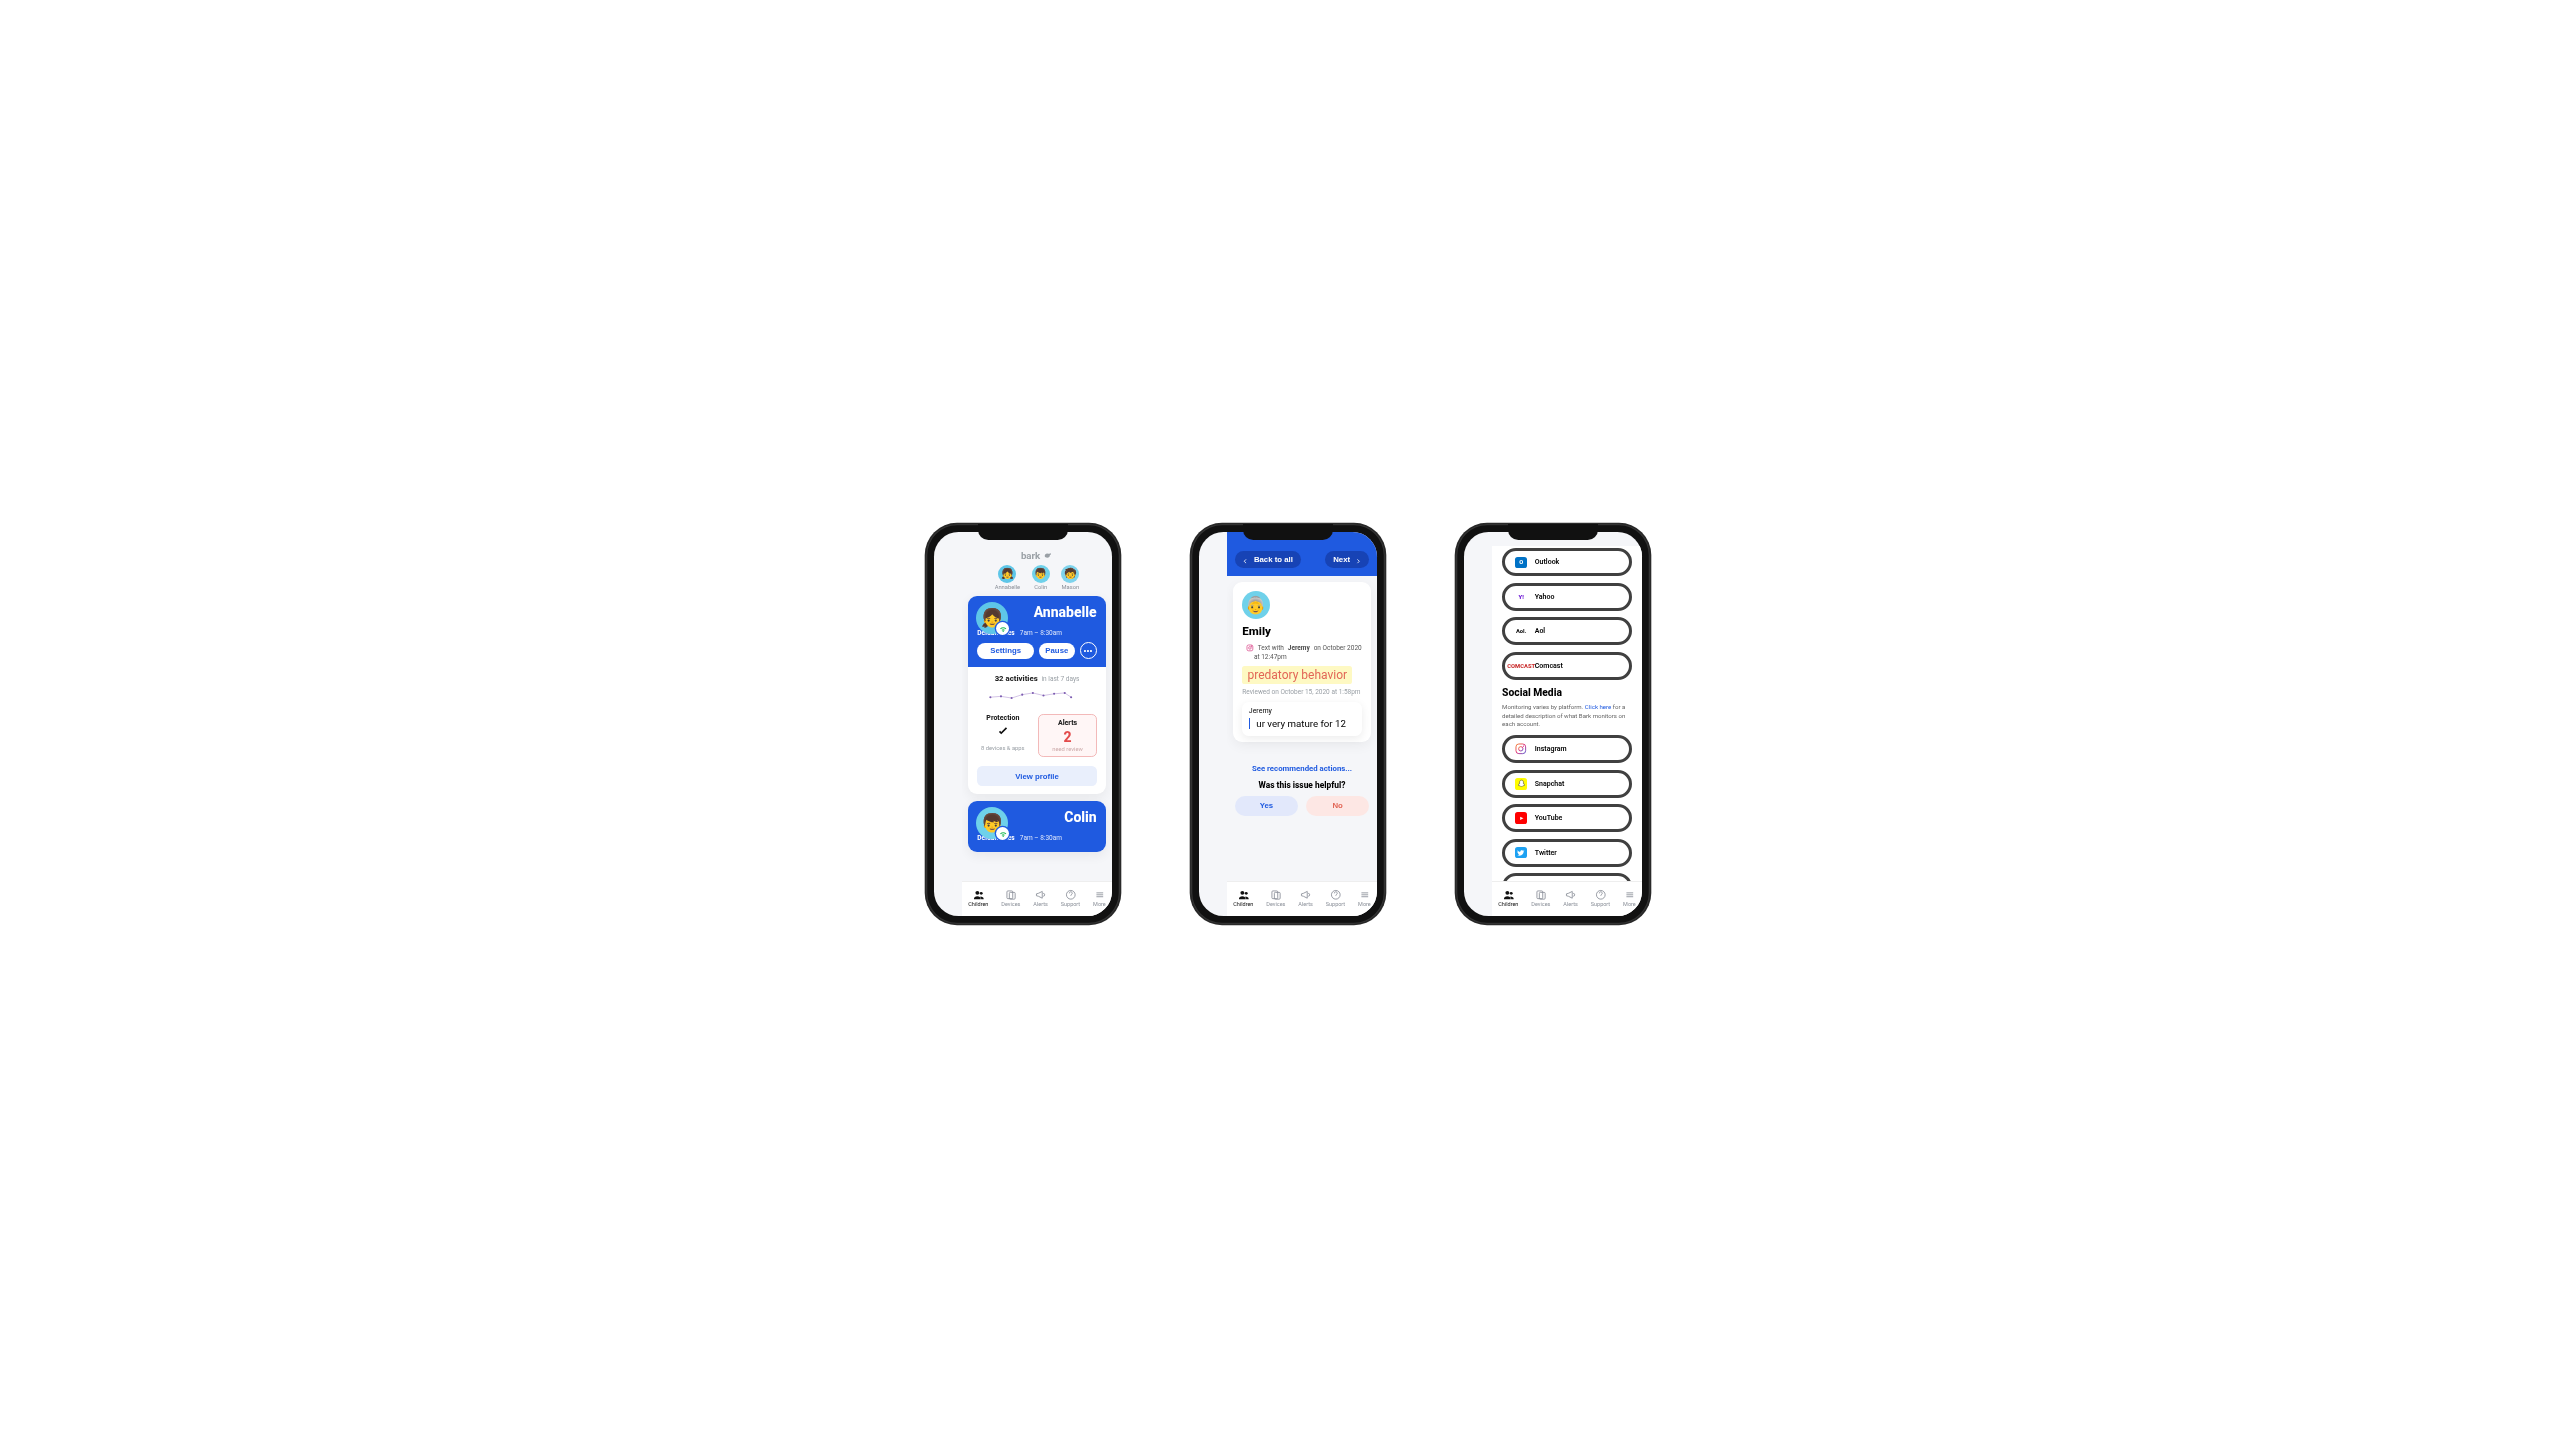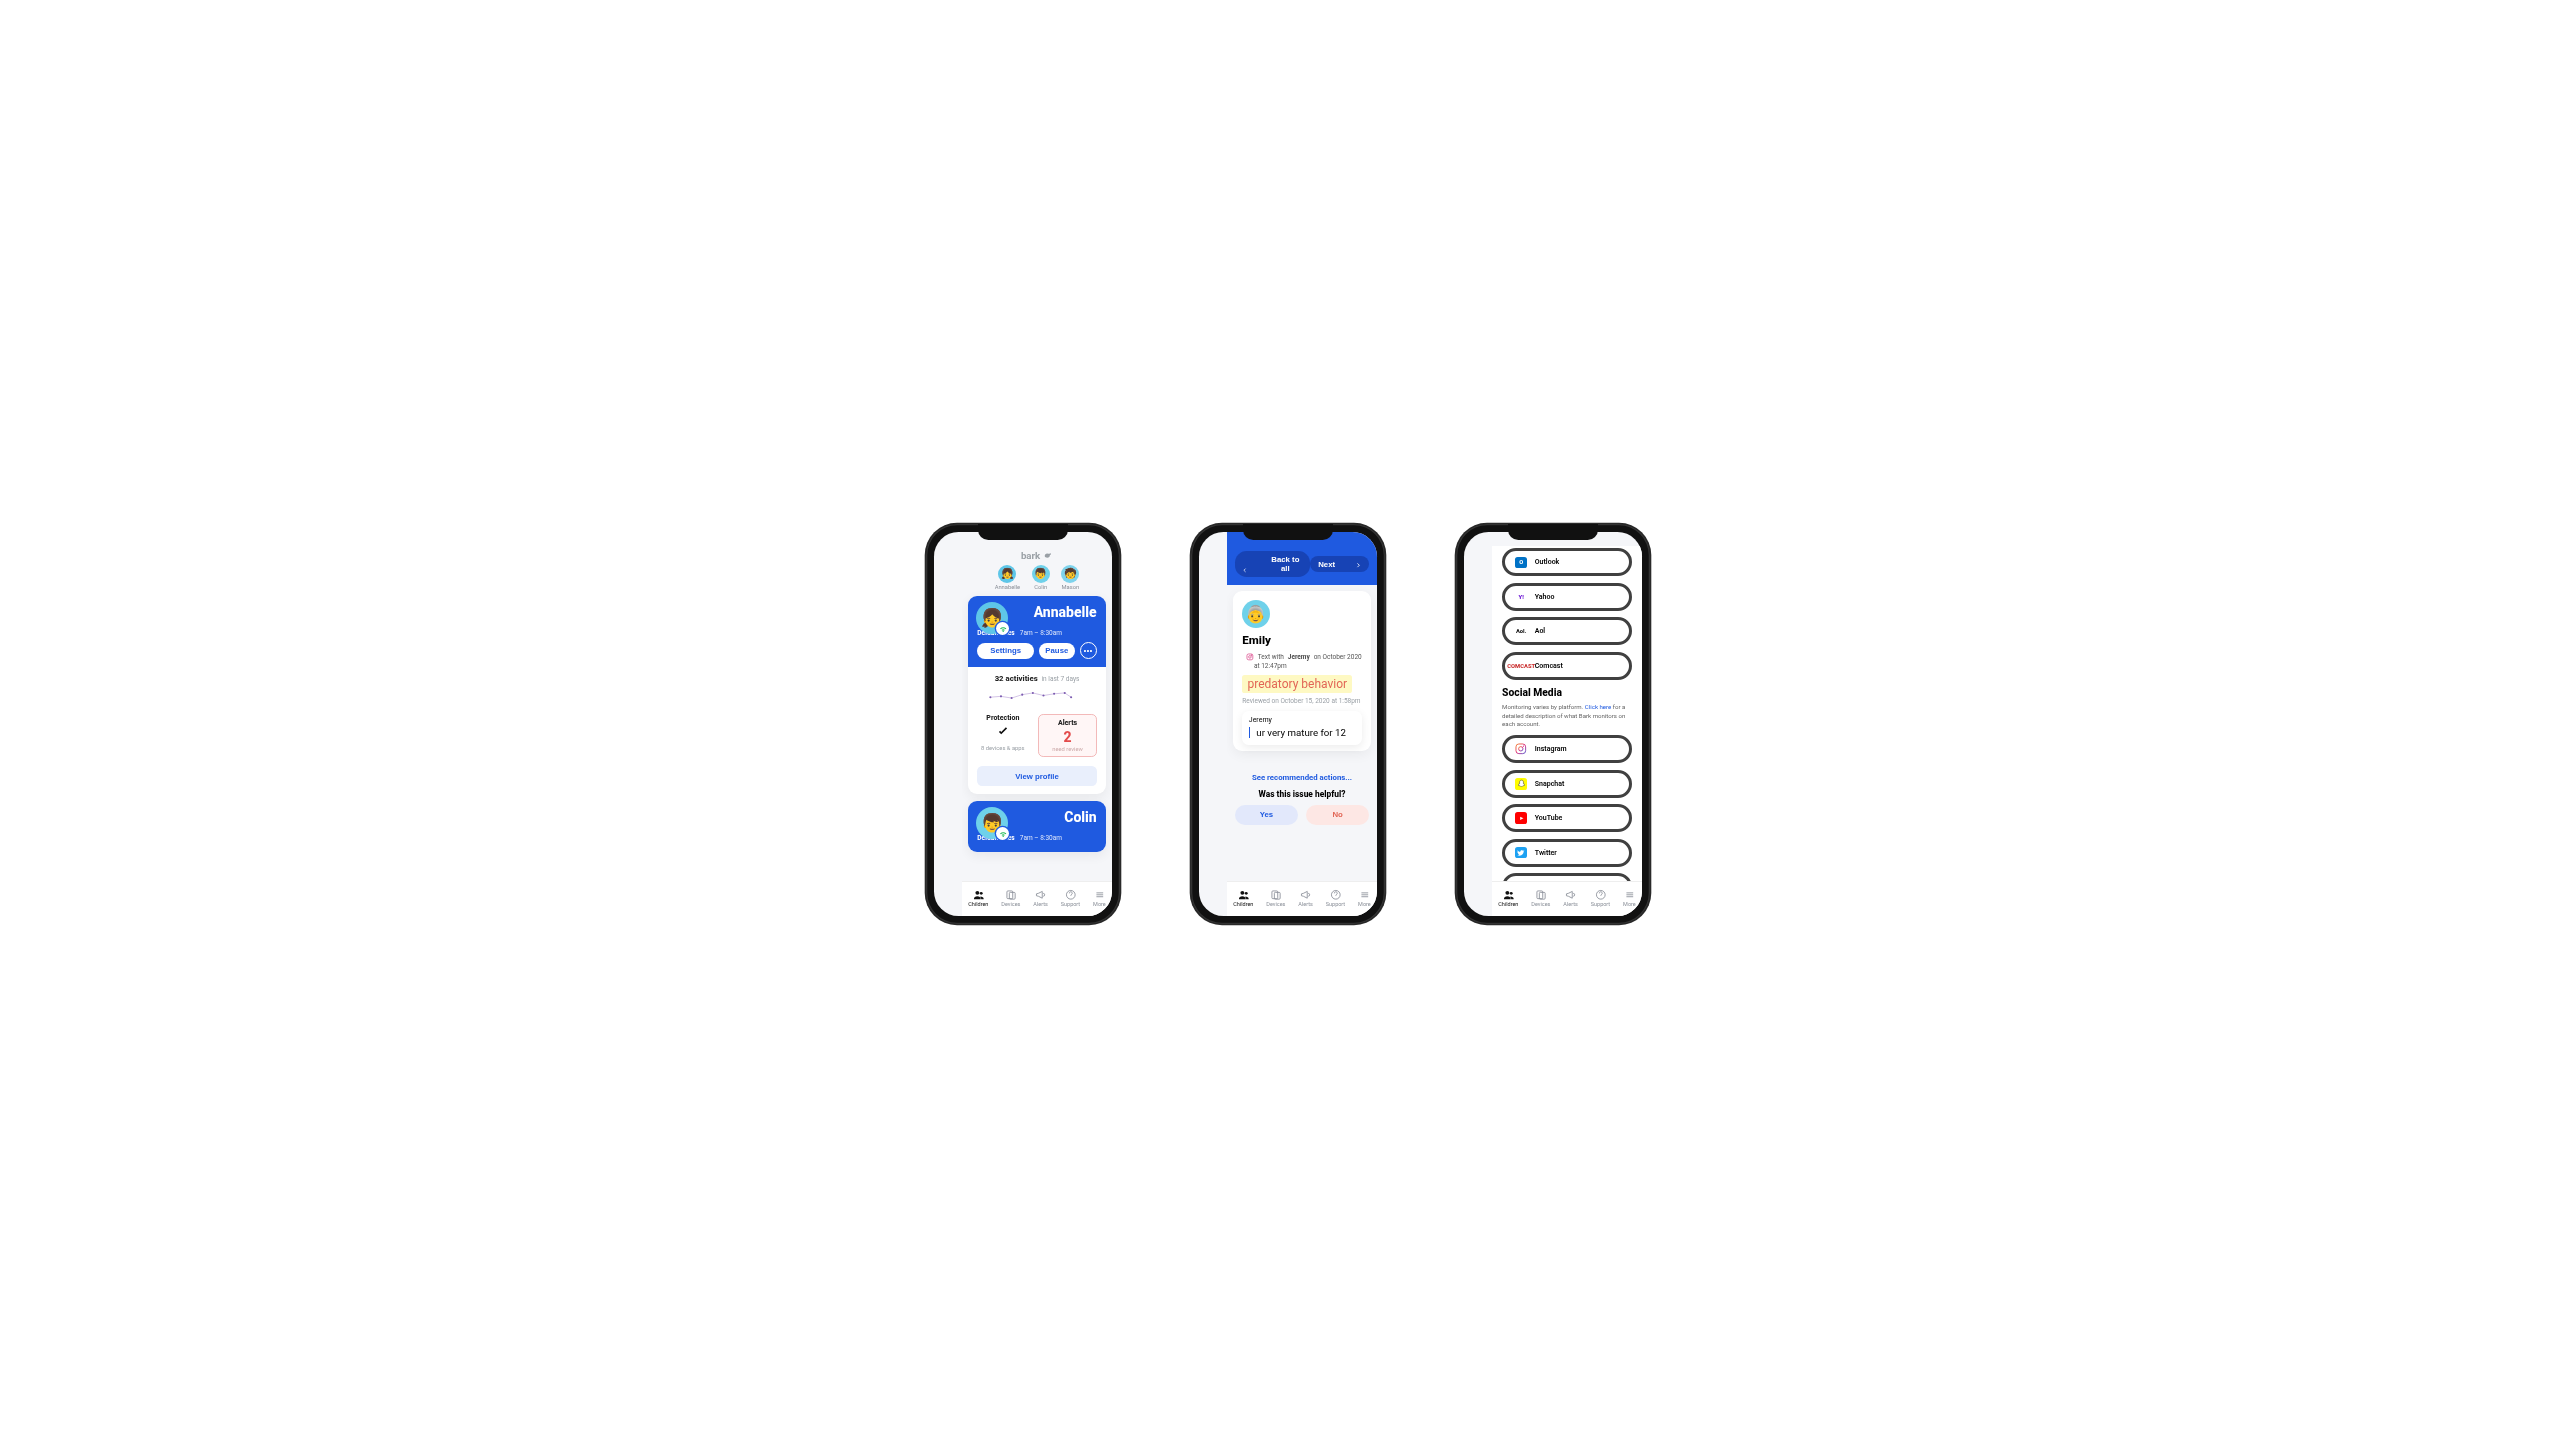--- a/index.html
+++ b/index.html
@@ -221,21 +221,21 @@
 
   
   .s2-top {
     background:#1f5ae0;
     display:flex;justify-content:space-between;align-items:center;
     padding:6.5px 7.8px 7.8px;
   }
   .chip {
     background:#1f5ae0;color:#fff;border:none;
     font-weight:800;font-size:7.8px;
-    display:flex;align-items:flex-end;gap:20px;
+    display:flex;align-items:flex-end;gap:5px;
     padding:3.9px 7.8px;border-radius:11.6px;
   }
   .chip.solid { background:#1743b5; }
   .chip svg{width:6.5px;height:6.5px;}
   .card2 {
     background:#fff;margin:6.5px 6.5px 5.2px;border-radius:9px;
     padding:9px 9px 6.5px;box-shadow:0 3.9px 11.6px rgba(0,0,0,0.05);
     flex-shrink:0;
   }
   .c2-avatar{width:28px;height:28px;border-radius:50%;background:#6fd1ea;display:flex;align-items:center;justify-content:center;font-size:17px;margin-bottom:5.2px;}

